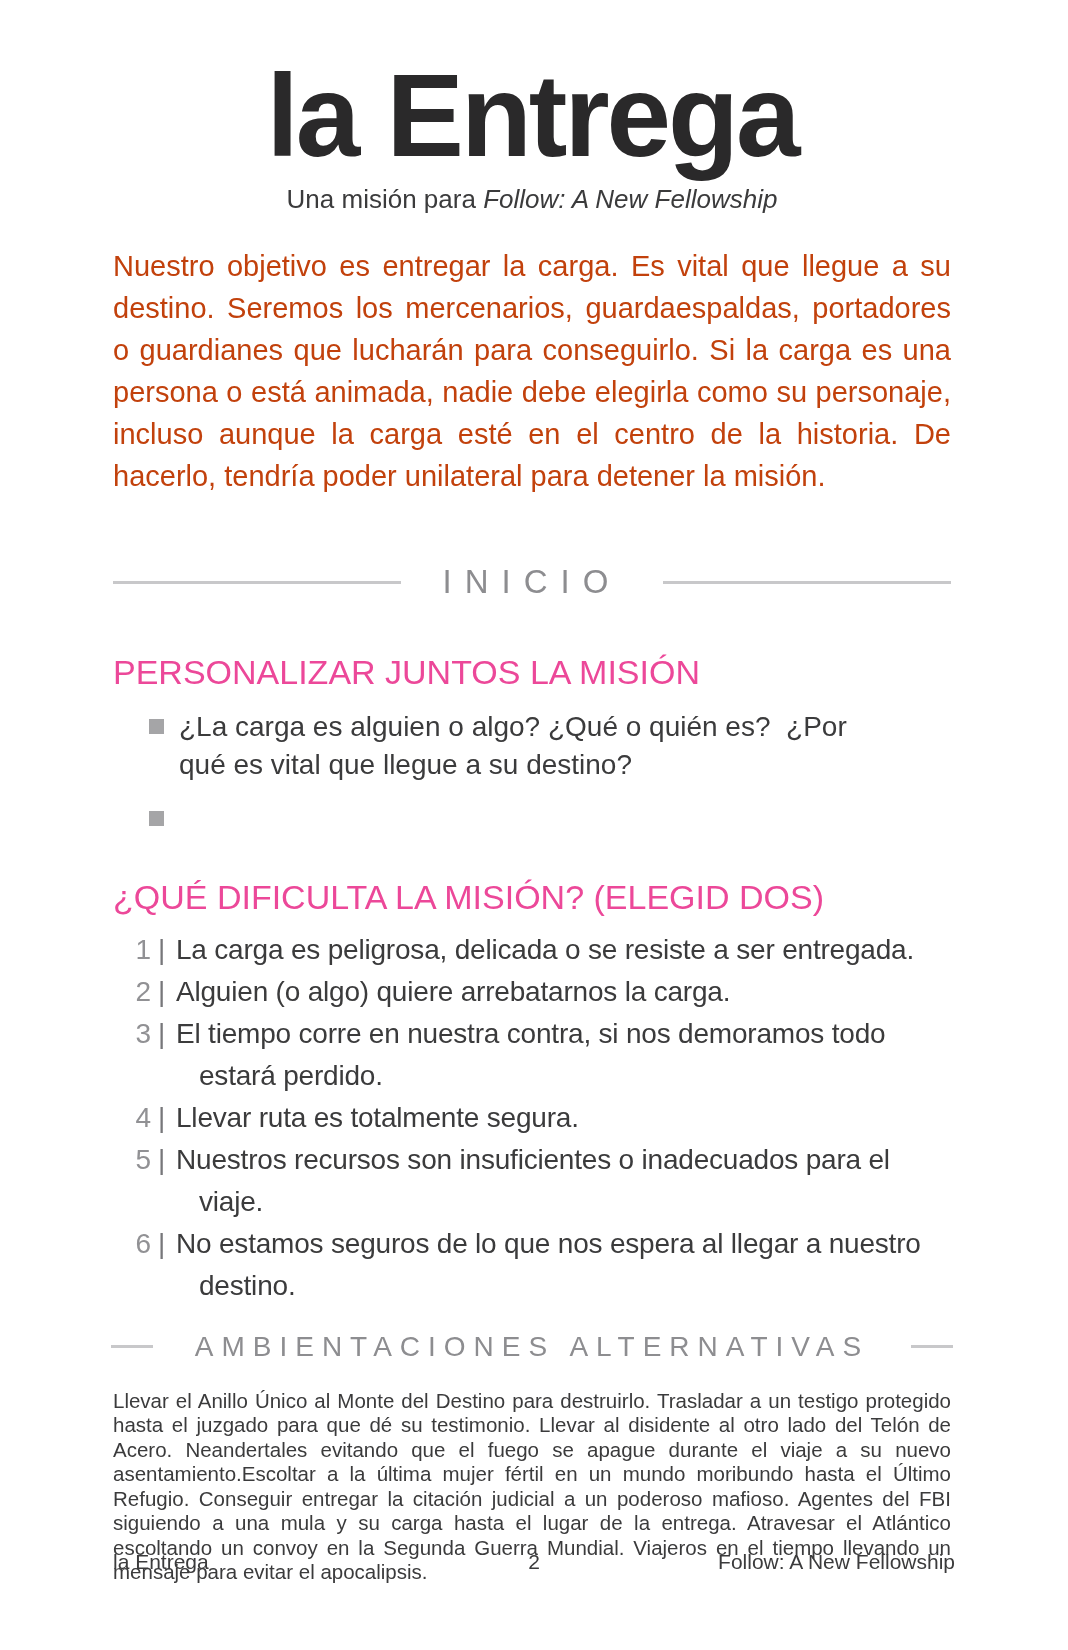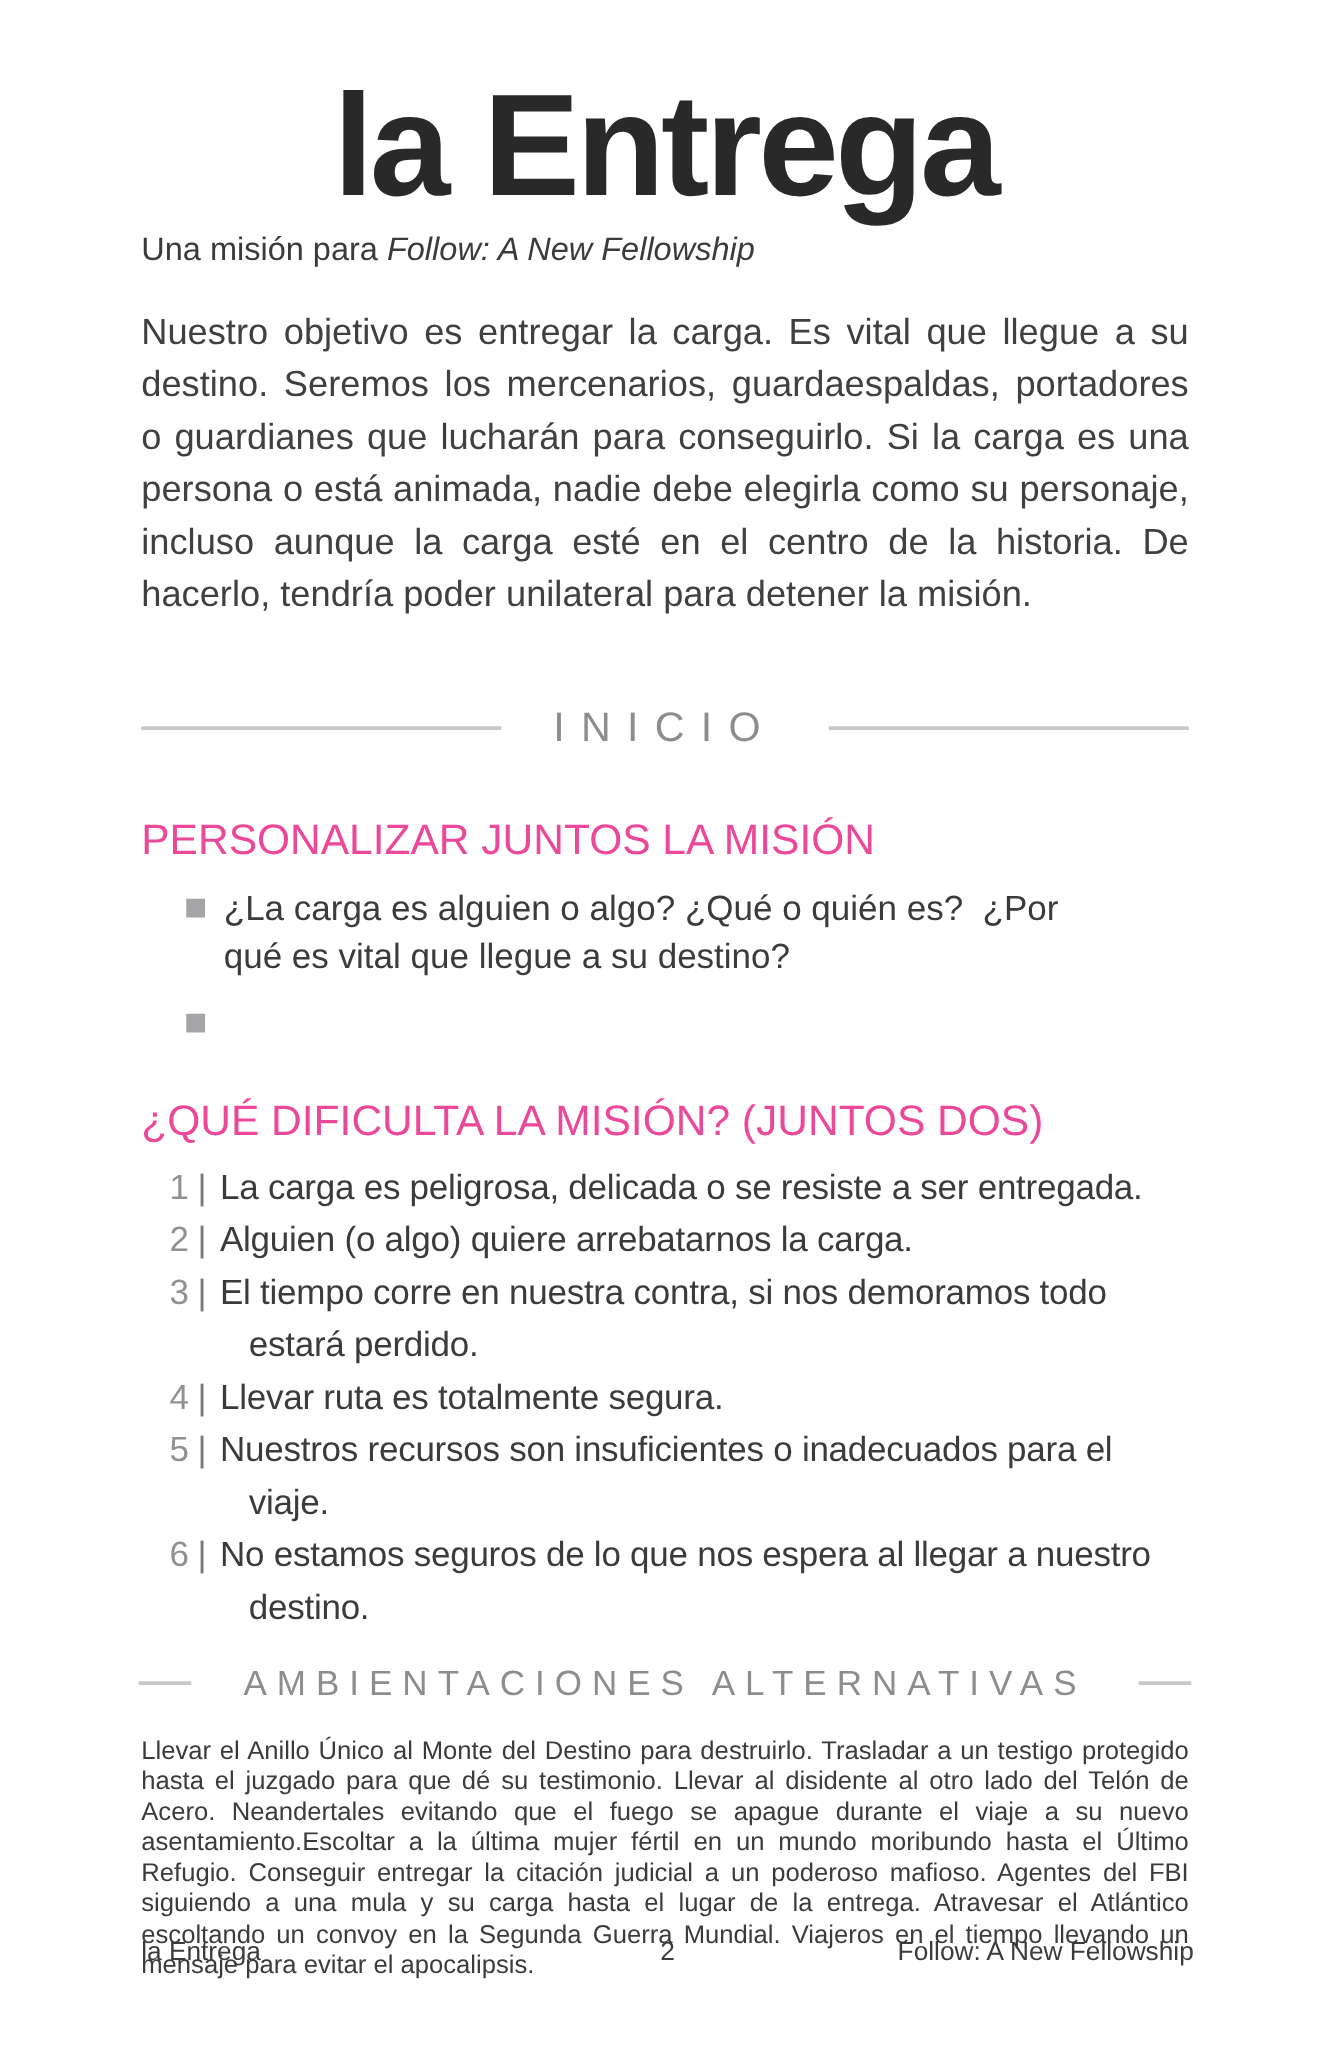--- a/index.html
+++ b/index.html
@@ -21,33 +21,33 @@
   .title {
     text-align:center;
     font-size:116px;
     font-weight:bold;
     letter-spacing:-3px;
     line-height:1.0;
     color:#2a292a;
     margin:0;
   }
   .subtitle {
-    text-align:left;
+    text-align:center;
     font-size:26px;
     margin-top:10px;
     color:#3b3b3c;
   }
   .subtitle em { font-style:italic; }
   
   .intro {
     margin-top:30px;
     font-size:29px;
     line-height:1.45;
     text-align:justify;
-    color:#404040;
+    color:#c2410c;
   }
   
   .rule-heading {
     display:flex;
     align-items:center;
     justify-content:center;
     gap:42px;
     color:#8d8d90;
   }
   .rule-heading .label { white-space:nowrap; }
@@ -153,21 +153,21 @@
   <div class="bullets">
     <div class="bullet">
       <span class="sq"></span>
       <span class="btext">¿La carga es alguien o algo? ¿Qué o quién es?  ¿Por qué es vital que llegue a su destino?</span>
     </div>
     <div class="bullet">
       <span class="sq"></span>
     </div>
   </div>
 
-  <div class="subhead">¿QUÉ DIFICULTA LA MISIÓN? (JUNTOS DOS)</div>
+  <div class="subhead">¿QUÉ DIFICULTA LA MISIÓN? (ELEGID DOS)</div>
 
   <div class="numlist">
     <div class="numitem">
       <span class="marker"><span class="num">1</span><span class="pipe">|</span></span>
       <span class="ntext">La carga es peligrosa, delicada o se resiste a ser entregada.</span>
     </div>
     <div class="numitem">
       <span class="marker"><span class="num">2</span><span class="pipe">|</span></span>
       <span class="ntext">Alguien (o algo) quiere arrebatarnos la carga.</span>
     </div>

